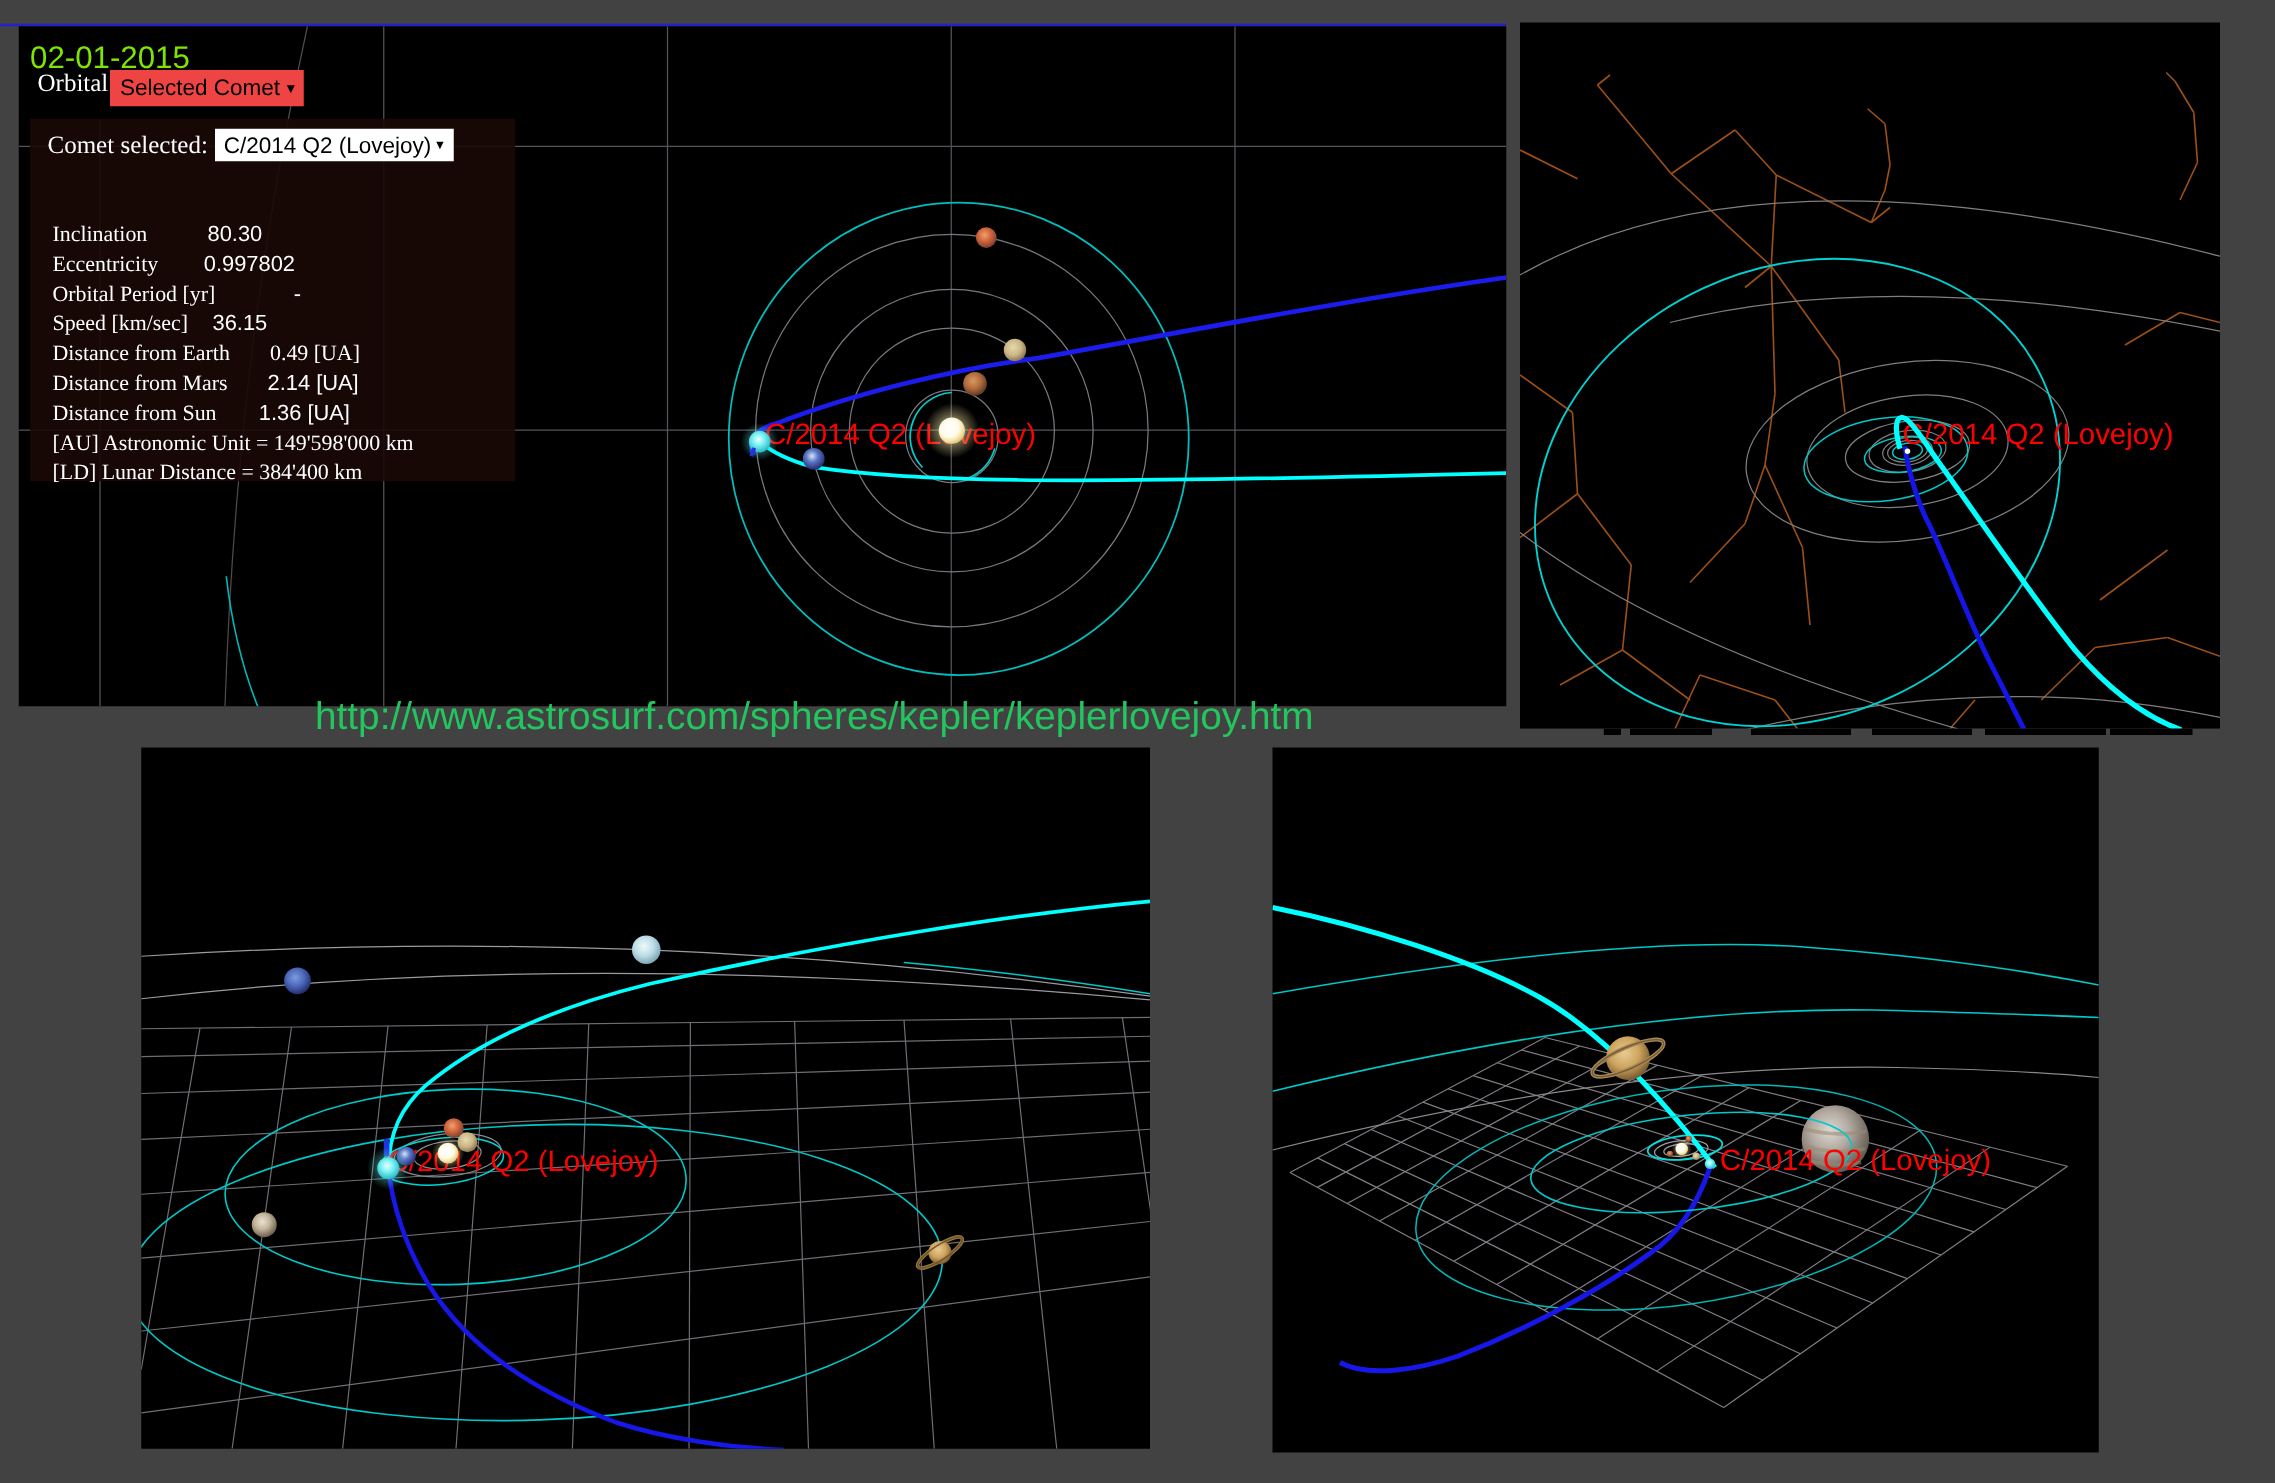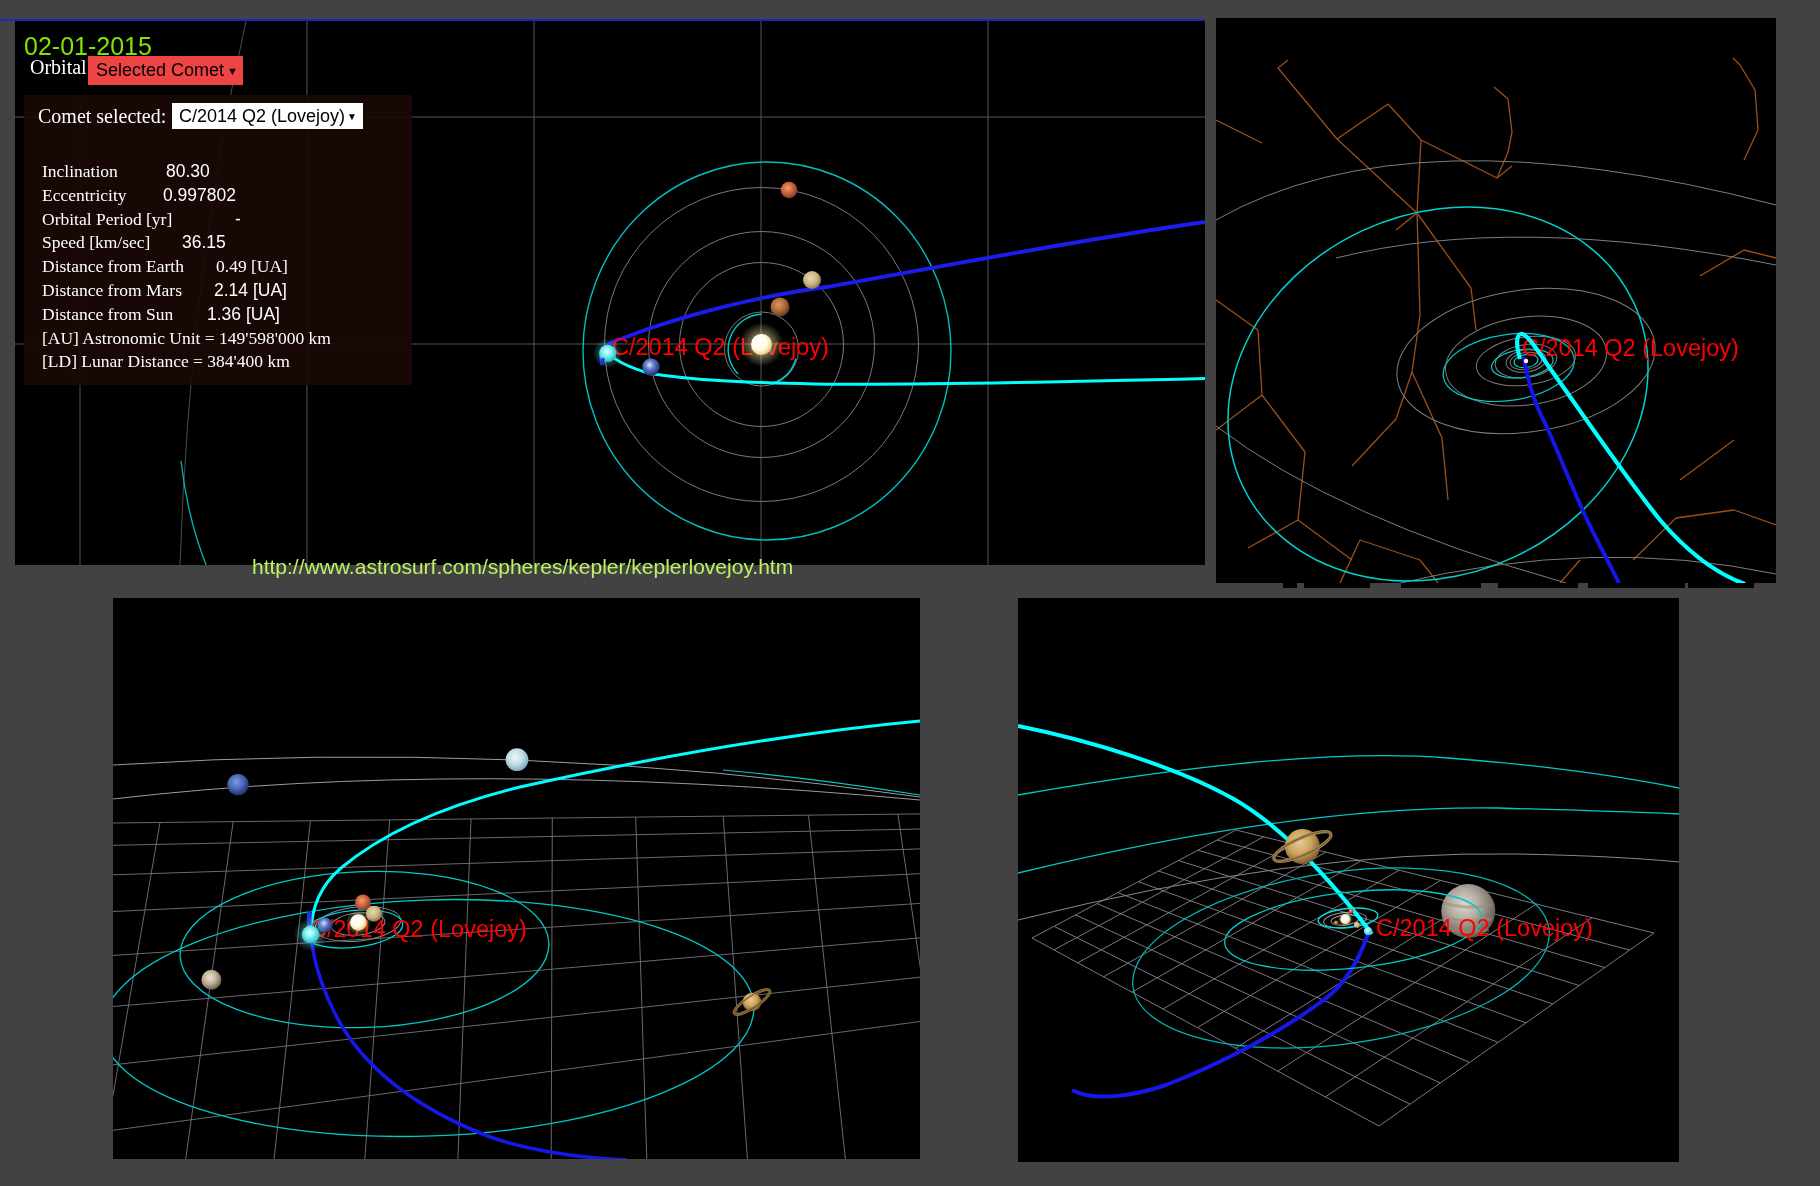--- a/index.html
+++ b/index.html
@@ -473,25 +473,25 @@
    linear-gradient(90deg,#000 0 14px,#424242 14px 21px,#000 21px 87px,#424242 87px 118px,#000 118px 198px,#424242 198px 215px,#000 215px 295px,#424242 295px 305px,#000 305px 402px,#424242 402px 405px,#000 405px 471px)"></div>
 
  <div style="position:absolute;left:24px;top:32px;color:#7fe500;font-size:25px;">02-01-2015</div>
  <div class="ser" style="position:absolute;left:30px;top:56px;color:#fff;font-size:20px;">Orbital :</div>
  <div style="position:absolute;left:88px;top:56px;width:155px;height:29px;background:#ef4444;color:#000;
       font-size:18px;line-height:29px;padding-left:8px;box-sizing:border-box;white-space:nowrap;">Selected Comet <span style="font-size:11px;position:absolute;right:5px;top:1px;">▼</span></div>
  <div style="position:absolute;left:24px;top:95px;width:388px;height:290px;background:rgba(25,9,7,0.9);"></div>
  <div class="ser" style="position:absolute;left:38px;top:105px;color:#fff;font-size:20px;text-align:center;">Comet selected:</div>
  <div style="position:absolute;left:172px;top:103px;width:191px;height:26px;background:#fff;color:#000;
       font-size:18px;line-height:26px;padding-left:7px;box-sizing:border-box;white-space:nowrap;">C/2014 Q2 (Lovejoy) <span style="font-size:10px;position:absolute;right:6px;top:1px;">▼</span></div>
- <div class="ser" style="position:absolute;left:42px;top:160px;color:#fff;font-size:17.5px;line-height:23.8px;width:360px;">
+ <div class="ser" style="position:absolute;left:42px;top:176px;color:#fff;font-size:17.5px;line-height:23.8px;width:360px;">
    <div>Inclination<span style="position:absolute;left:124px;font-family:'Liberation Sans',sans-serif;">80.30</span></div>
    <div>Eccentricity<span style="position:absolute;left:121px;font-family:'Liberation Sans',sans-serif;">0.997802</span></div>
    <div>Orbital Period [yr]<span style="position:absolute;left:193px;font-family:'Liberation Sans',sans-serif;">-</span></div>
-   <div>Speed [km/sec]<span style="position:absolute;left:128px;font-family:'Liberation Sans',sans-serif;margin-left:12px;">36.15</span></div>
+   <div>Speed [km/sec]<span style="position:absolute;left:128px;font-family:'Liberation Sans',sans-serif;">36.15</span></div>
    <div>Distance from Earth<span style="position:absolute;left:174px;font-family:Liberation Serif, serif;">0.49 [UA]</span></div>
    <div>Distance from Mars<span style="position:absolute;left:172px;font-family:'Liberation Sans',sans-serif;">2.14 [UA]</span></div>
    <div>Distance from Sun<span style="position:absolute;left:165px;font-family:'Liberation Sans',sans-serif;">1.36 [UA]</span></div>
    <div>[AU] Astronomic Unit = 149'598'000 km</div>
    <div>[LD] Lunar Distance = 384'400 km</div>
  </div>
 
- <div style="position:absolute;left:252px;top:555px;color:#bef264;font-size:21px;">http://www.astrosurf.com/spheres/kepler/keplerlovejoy.htm</div>
+ <div style="position:absolute;left:252px;top:555px;color:#22c55e;font-size:31px;">http://www.astrosurf.com/spheres/kepler/keplerlovejoy.htm</div>
 </div>
 </body></html>

